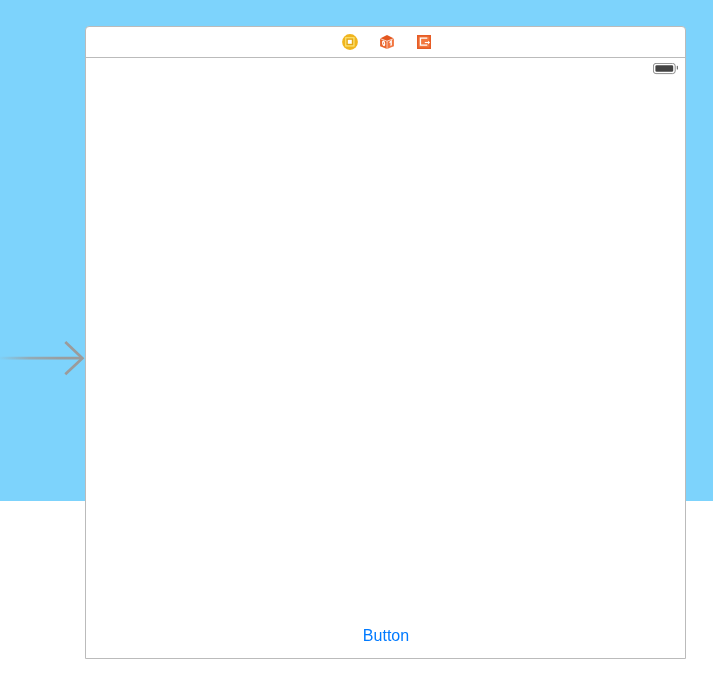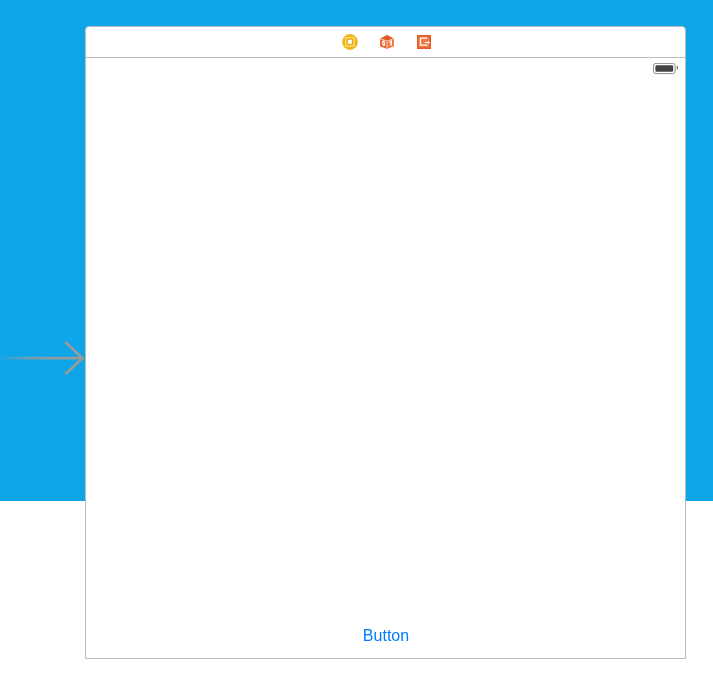--- a/index.html
+++ b/index.html
@@ -9,21 +9,21 @@
     width: 713px;
     height: 679px;
     background: #ffffff;
     font-family: "Liberation Sans", sans-serif;
     overflow: hidden;
   }
   #canvas {
     position: relative;
     width: 713px;
     height: 501px;
-    background: #0ea5e9;
+    background: #7dd3fc;
   }
 
   
   .scene {
     position: absolute;
     left: 85px;
     top: 26px;
     width: 601px;
     height: 633px;
     box-sizing: border-box;

